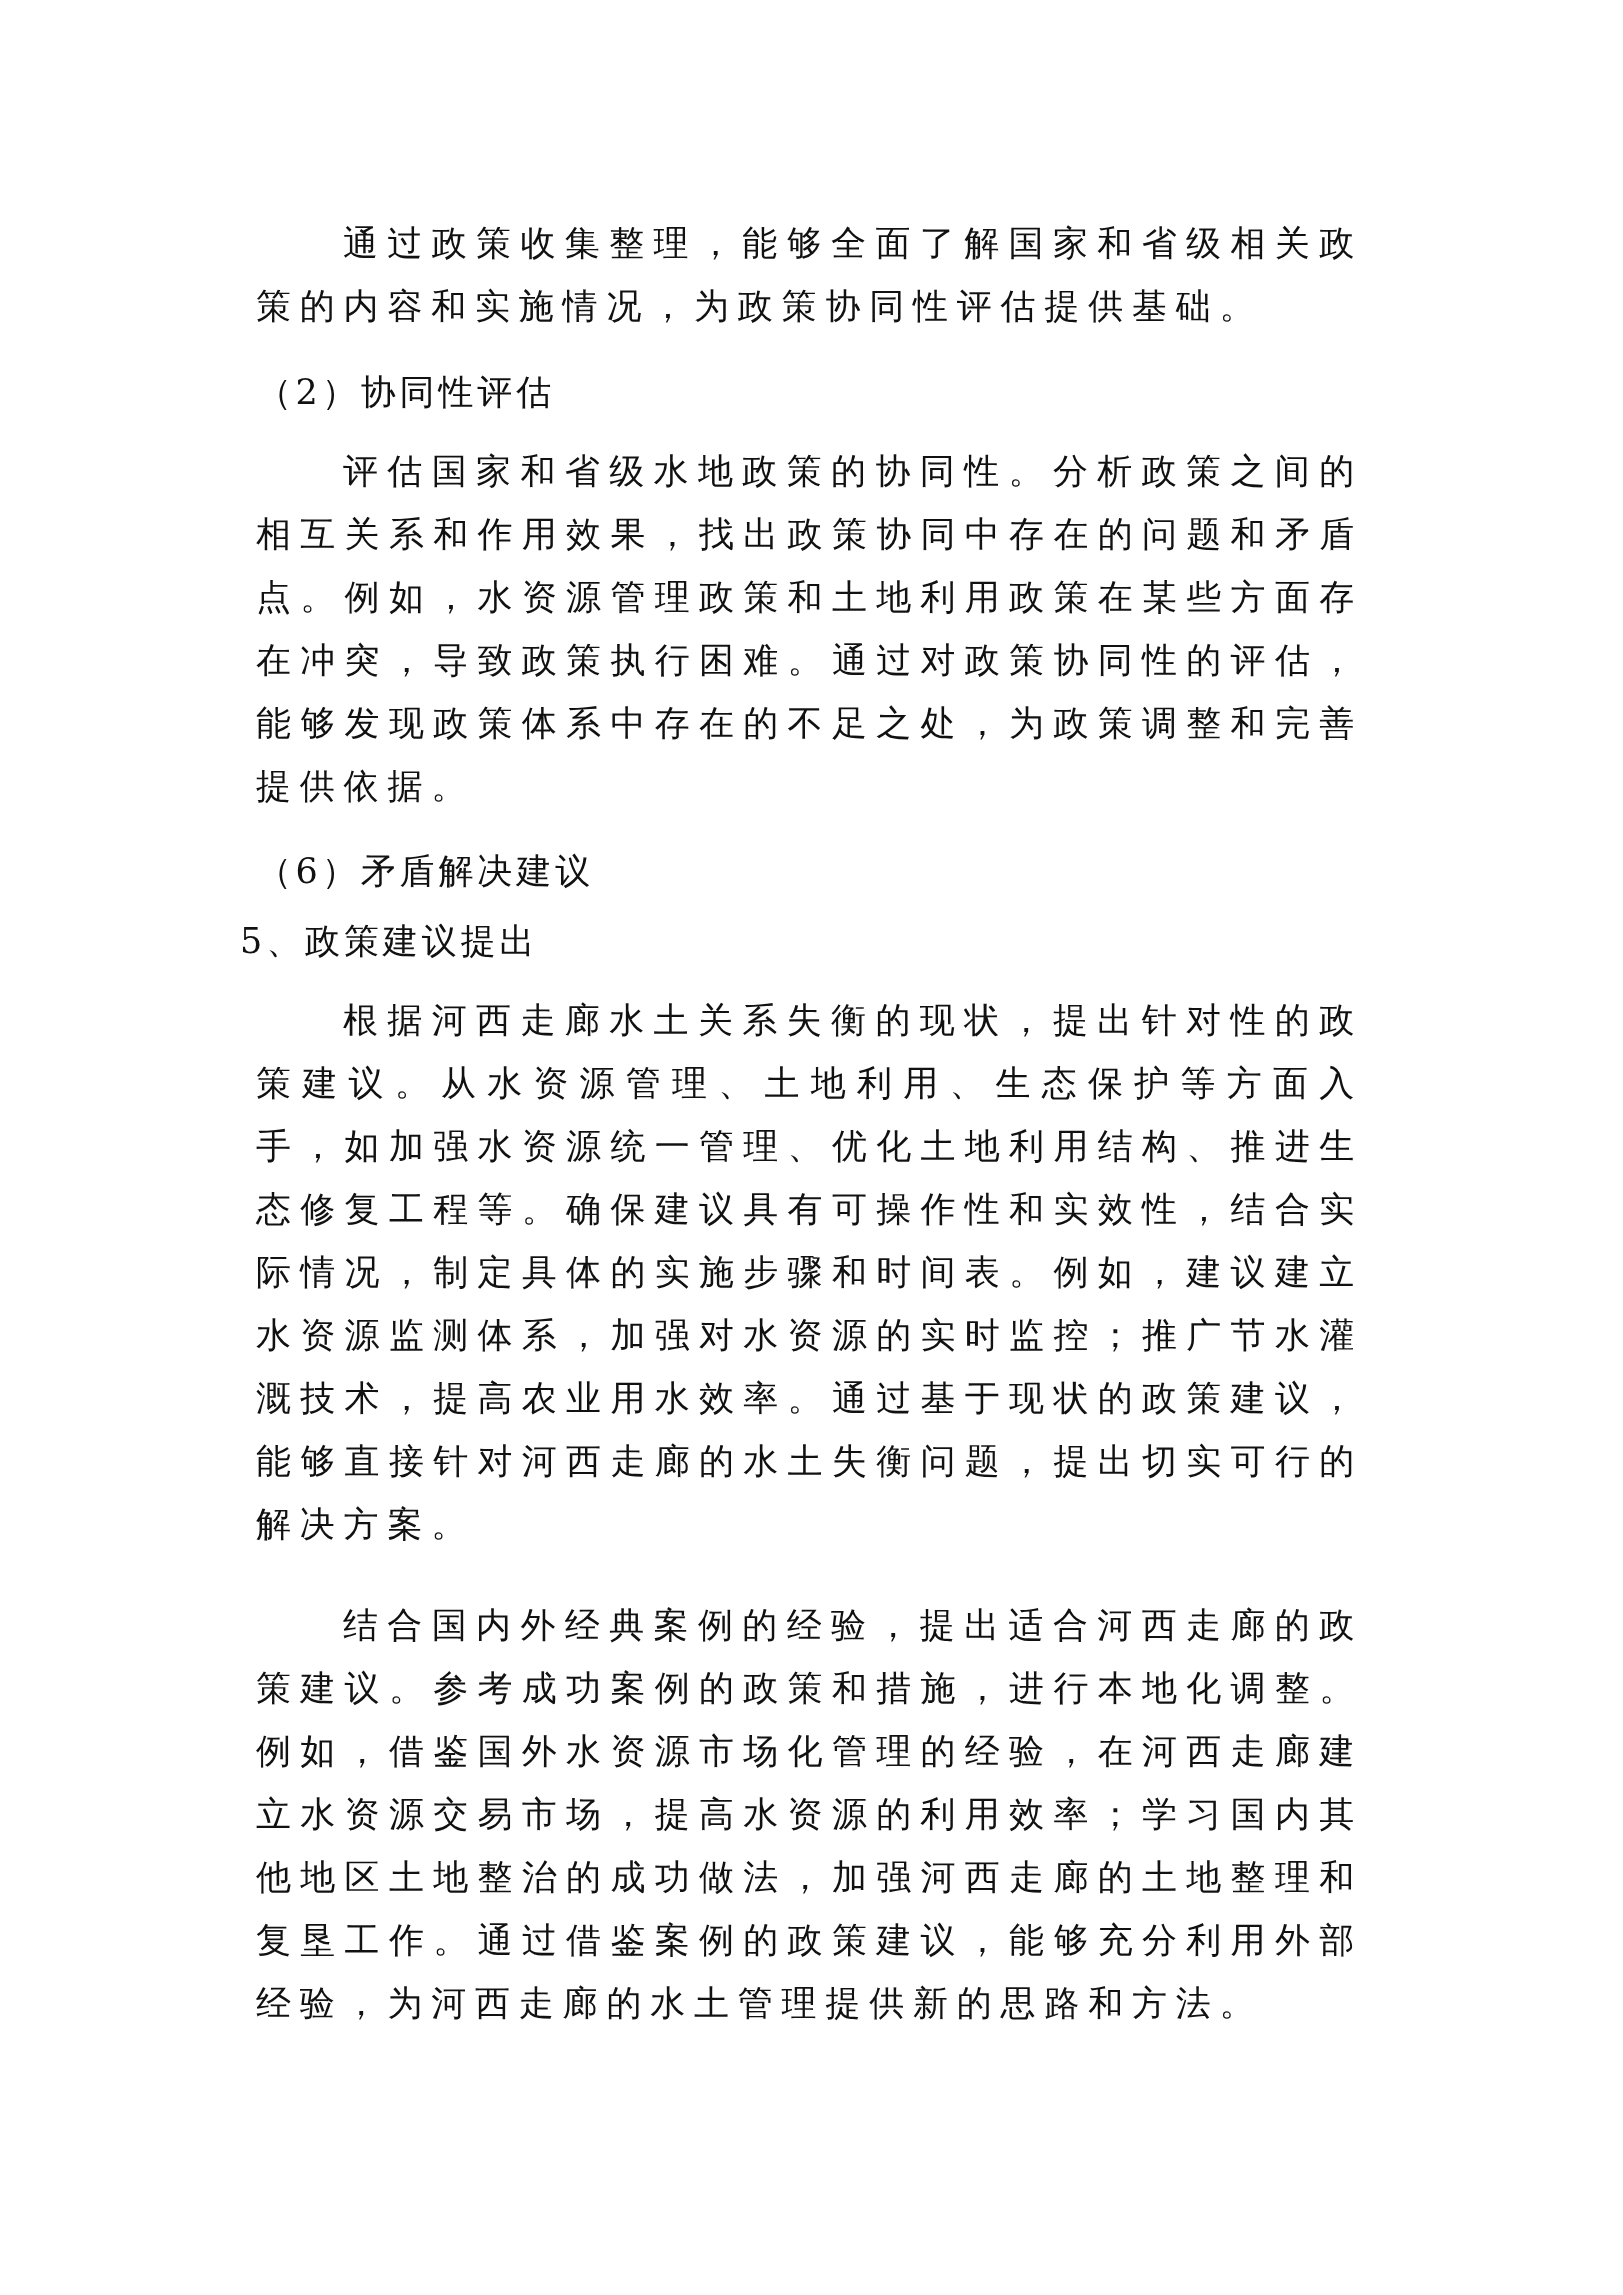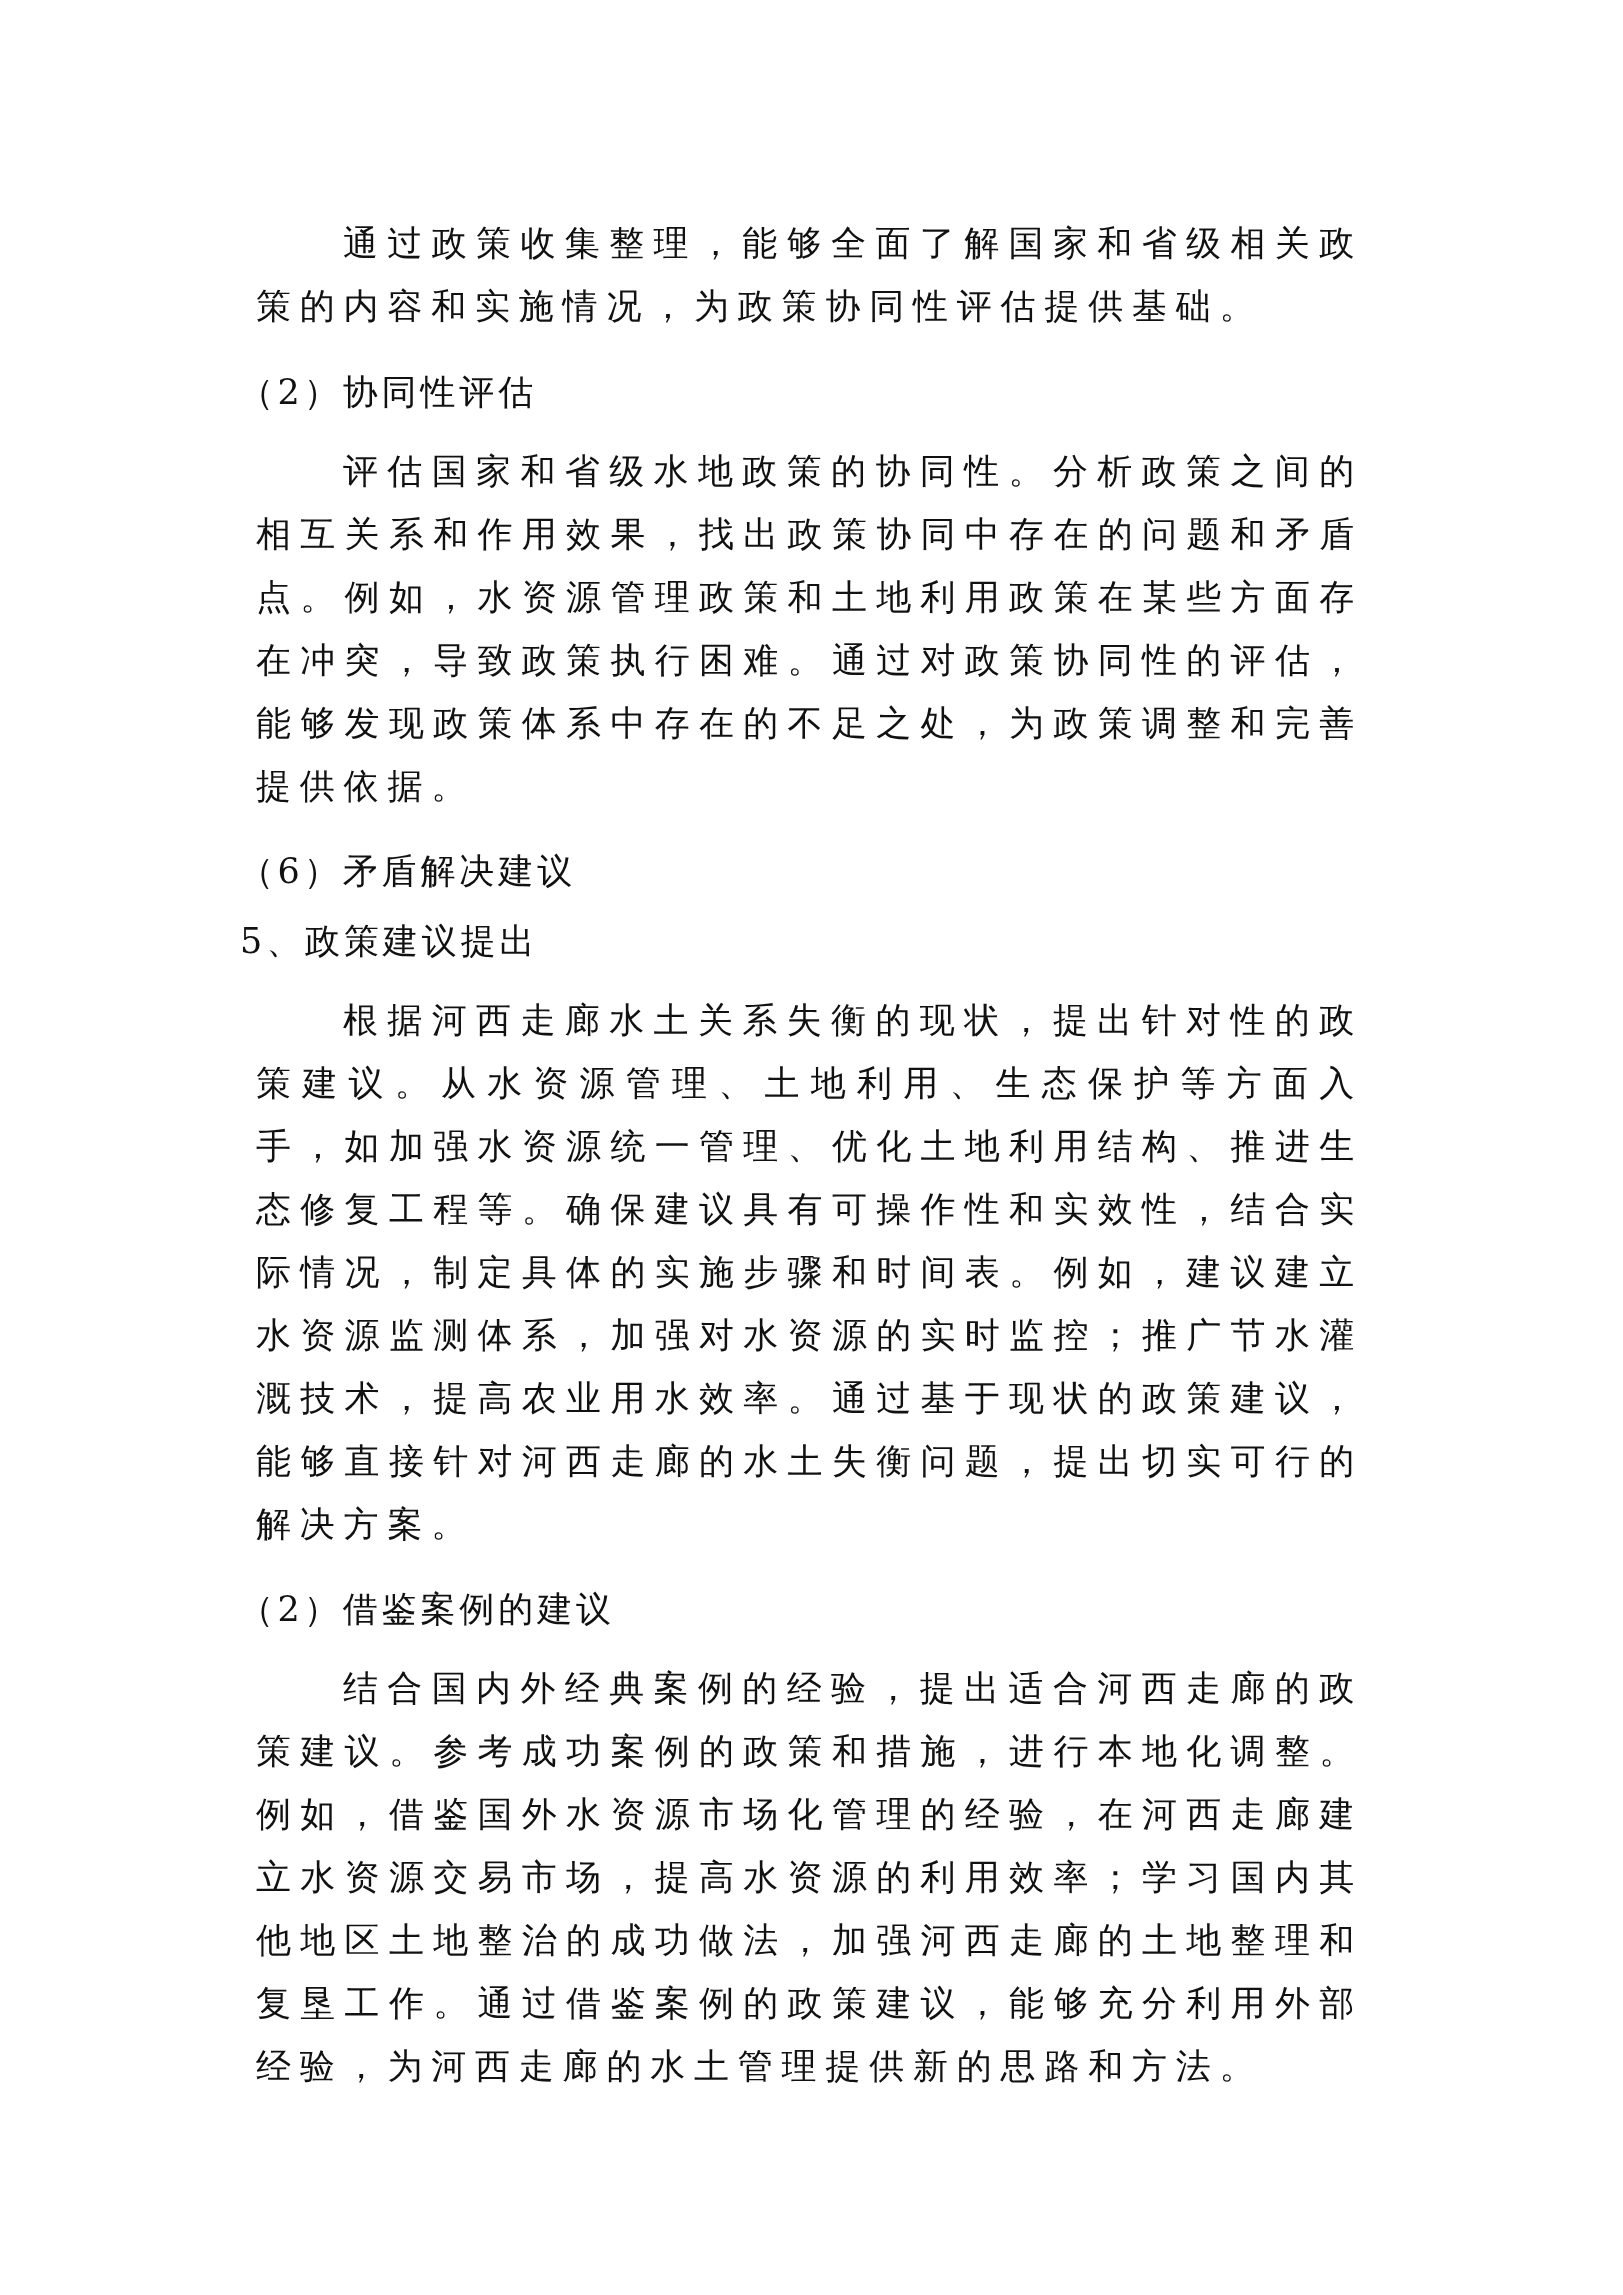--- a/index.html
+++ b/index.html
@@ -6,34 +6,33 @@
   body { width: 1623px; height: 2295px; position: relative; overflow: hidden; }
   .page {
     position: absolute; left: 240px; top: 196px; width: 1139px;
     font-family: "DejaVu Serif", "Liberation Serif", serif;
     font-size: 35px; color: #111111;
     letter-spacing: 8.8px;
   }
   .p { margin: 16px; line-height: 63px; text-align: justify; text-align-last: left; }
   .p.indent { text-indent: 87px; }
   .h { margin: 0; line-height: 63px; letter-spacing: 3.9px; }
-  .h.sub { text-indent: -1.3px; }
+  .h.sub { text-indent: -1.3px; margin-left: 18px; }
   .gap { height: 6.5px; }
 </style>
 </head>
 <body>
 
 <div class="page">
   <p class="p indent">通过政策收集整理，能够全面了解国家和省级相关政策的内容和实施情况，为政策协同性评估提供基础。</p>
   <div class="gap"></div>
   <p class="h sub">（2）协同性评估</p>
   <p class="p indent">评估国家和省级水地政策的协同性。分析政策之间的相互关系和作用效果，找出政策协同中存在的问题和矛盾点。例如，水资源管理政策和土地利用政策在某些方面存在冲突，导致政策执行困难。通过对政策协同性的评估，能够发现政策体系中存在的不足之处，为政策调整和完善提供依据。</p>
   <div class="gap"></div>
   <p class="h sub">（6）矛盾解决建议</p>
   <div class="gap"></div>
   <p class="h">5、政策建议提出</p>
   <p class="p indent">根据河西走廊水土关系失衡的现状，提出针对性的政策建议。从水资源管理、土地利用、生态保护等方面入手，如加强水资源统一管理、优化土地利用结构、推进生态修复工程等。确保建议具有可操作性和实效性，结合实际情况，制定具体的实施步骤和时间表。例如，建议建立水资源监测体系，加强对水资源的实时监控；推广节水灌溉技术，提高农业用水效率。通过基于现状的政策建议，能够直接针对河西走廊的水土失衡问题，提出切实可行的解决方案。</p>
   <div class="gap"></div>
-  <p class="h sub">（2）借鉴案例的建议</p>
   <p class="p indent">结合国内外经典案例的经验，提出适合河西走廊的政策建议。参考成功案例的政策和措施，进行本地化调整。例如，借鉴国外水资源市场化管理的经验，在河西走廊建立水资源交易市场，提高水资源的利用效率；学习国内其他地区土地整治的成功做法，加强河西走廊的土地整理和复垦工作。通过借鉴案例的政策建议，能够充分利用外部经验，为河西走廊的水土管理提供新的思路和方法。</p>
 
 </div>
 
 
 </body></html>

